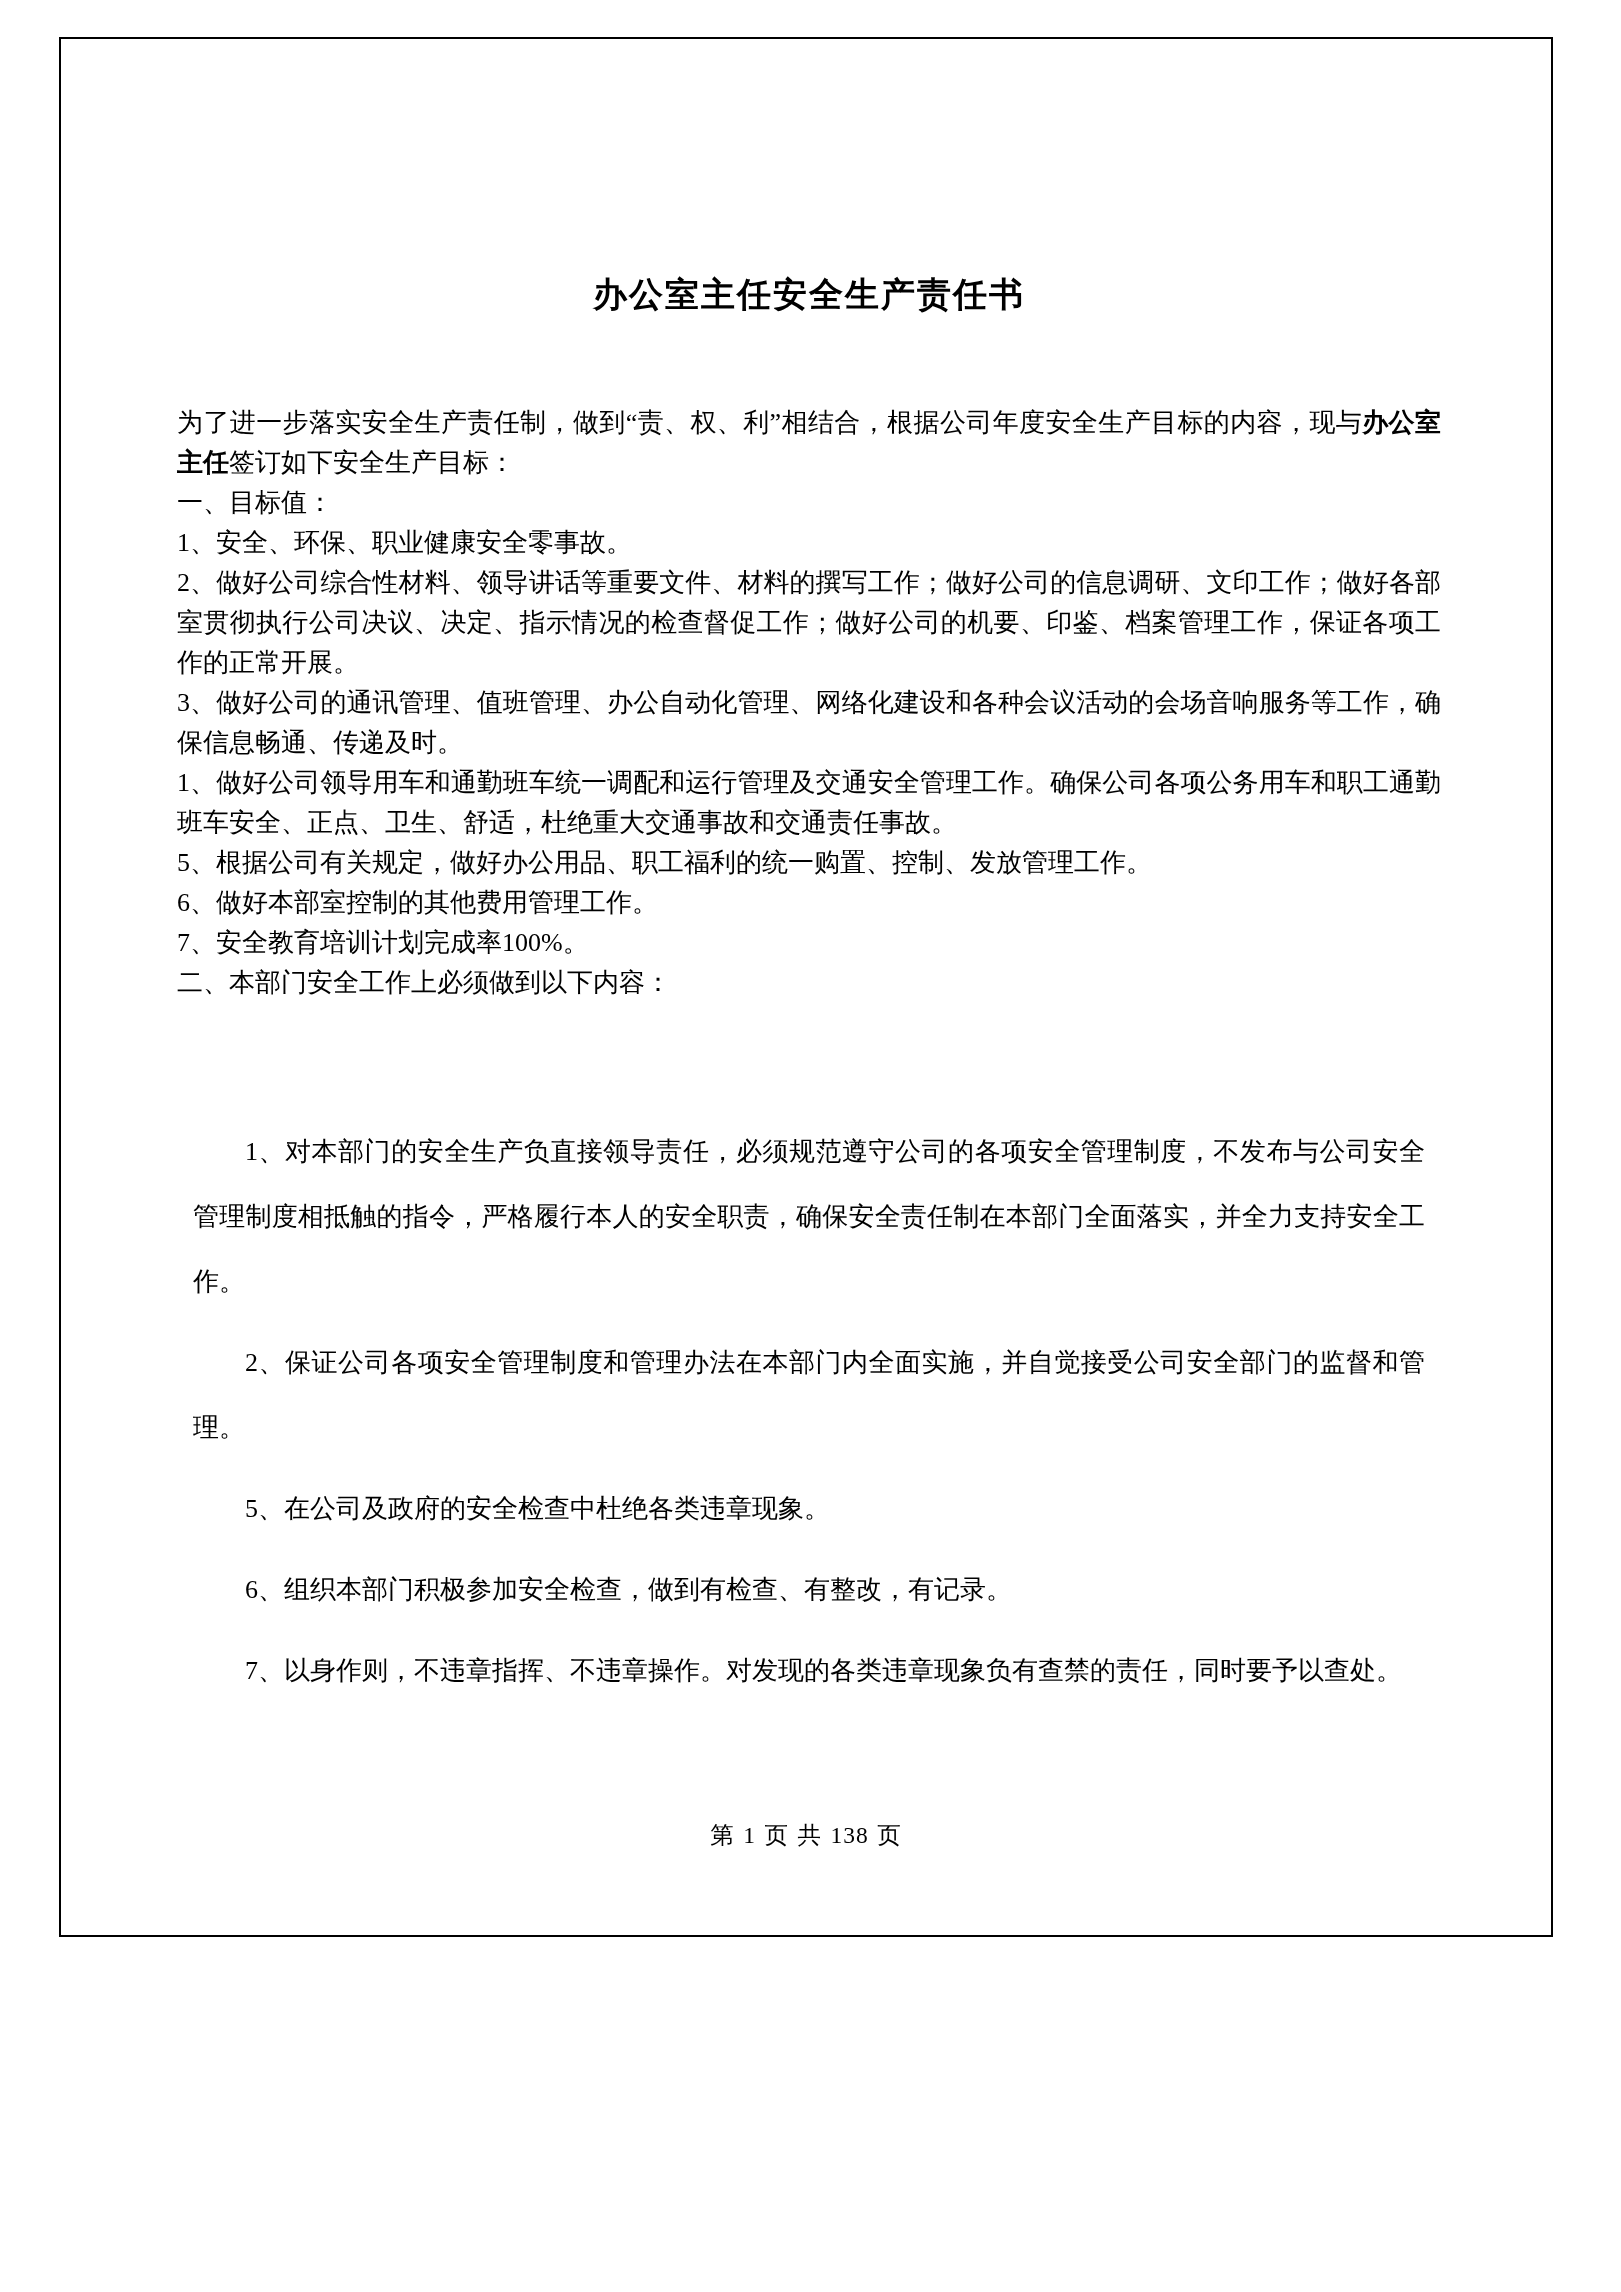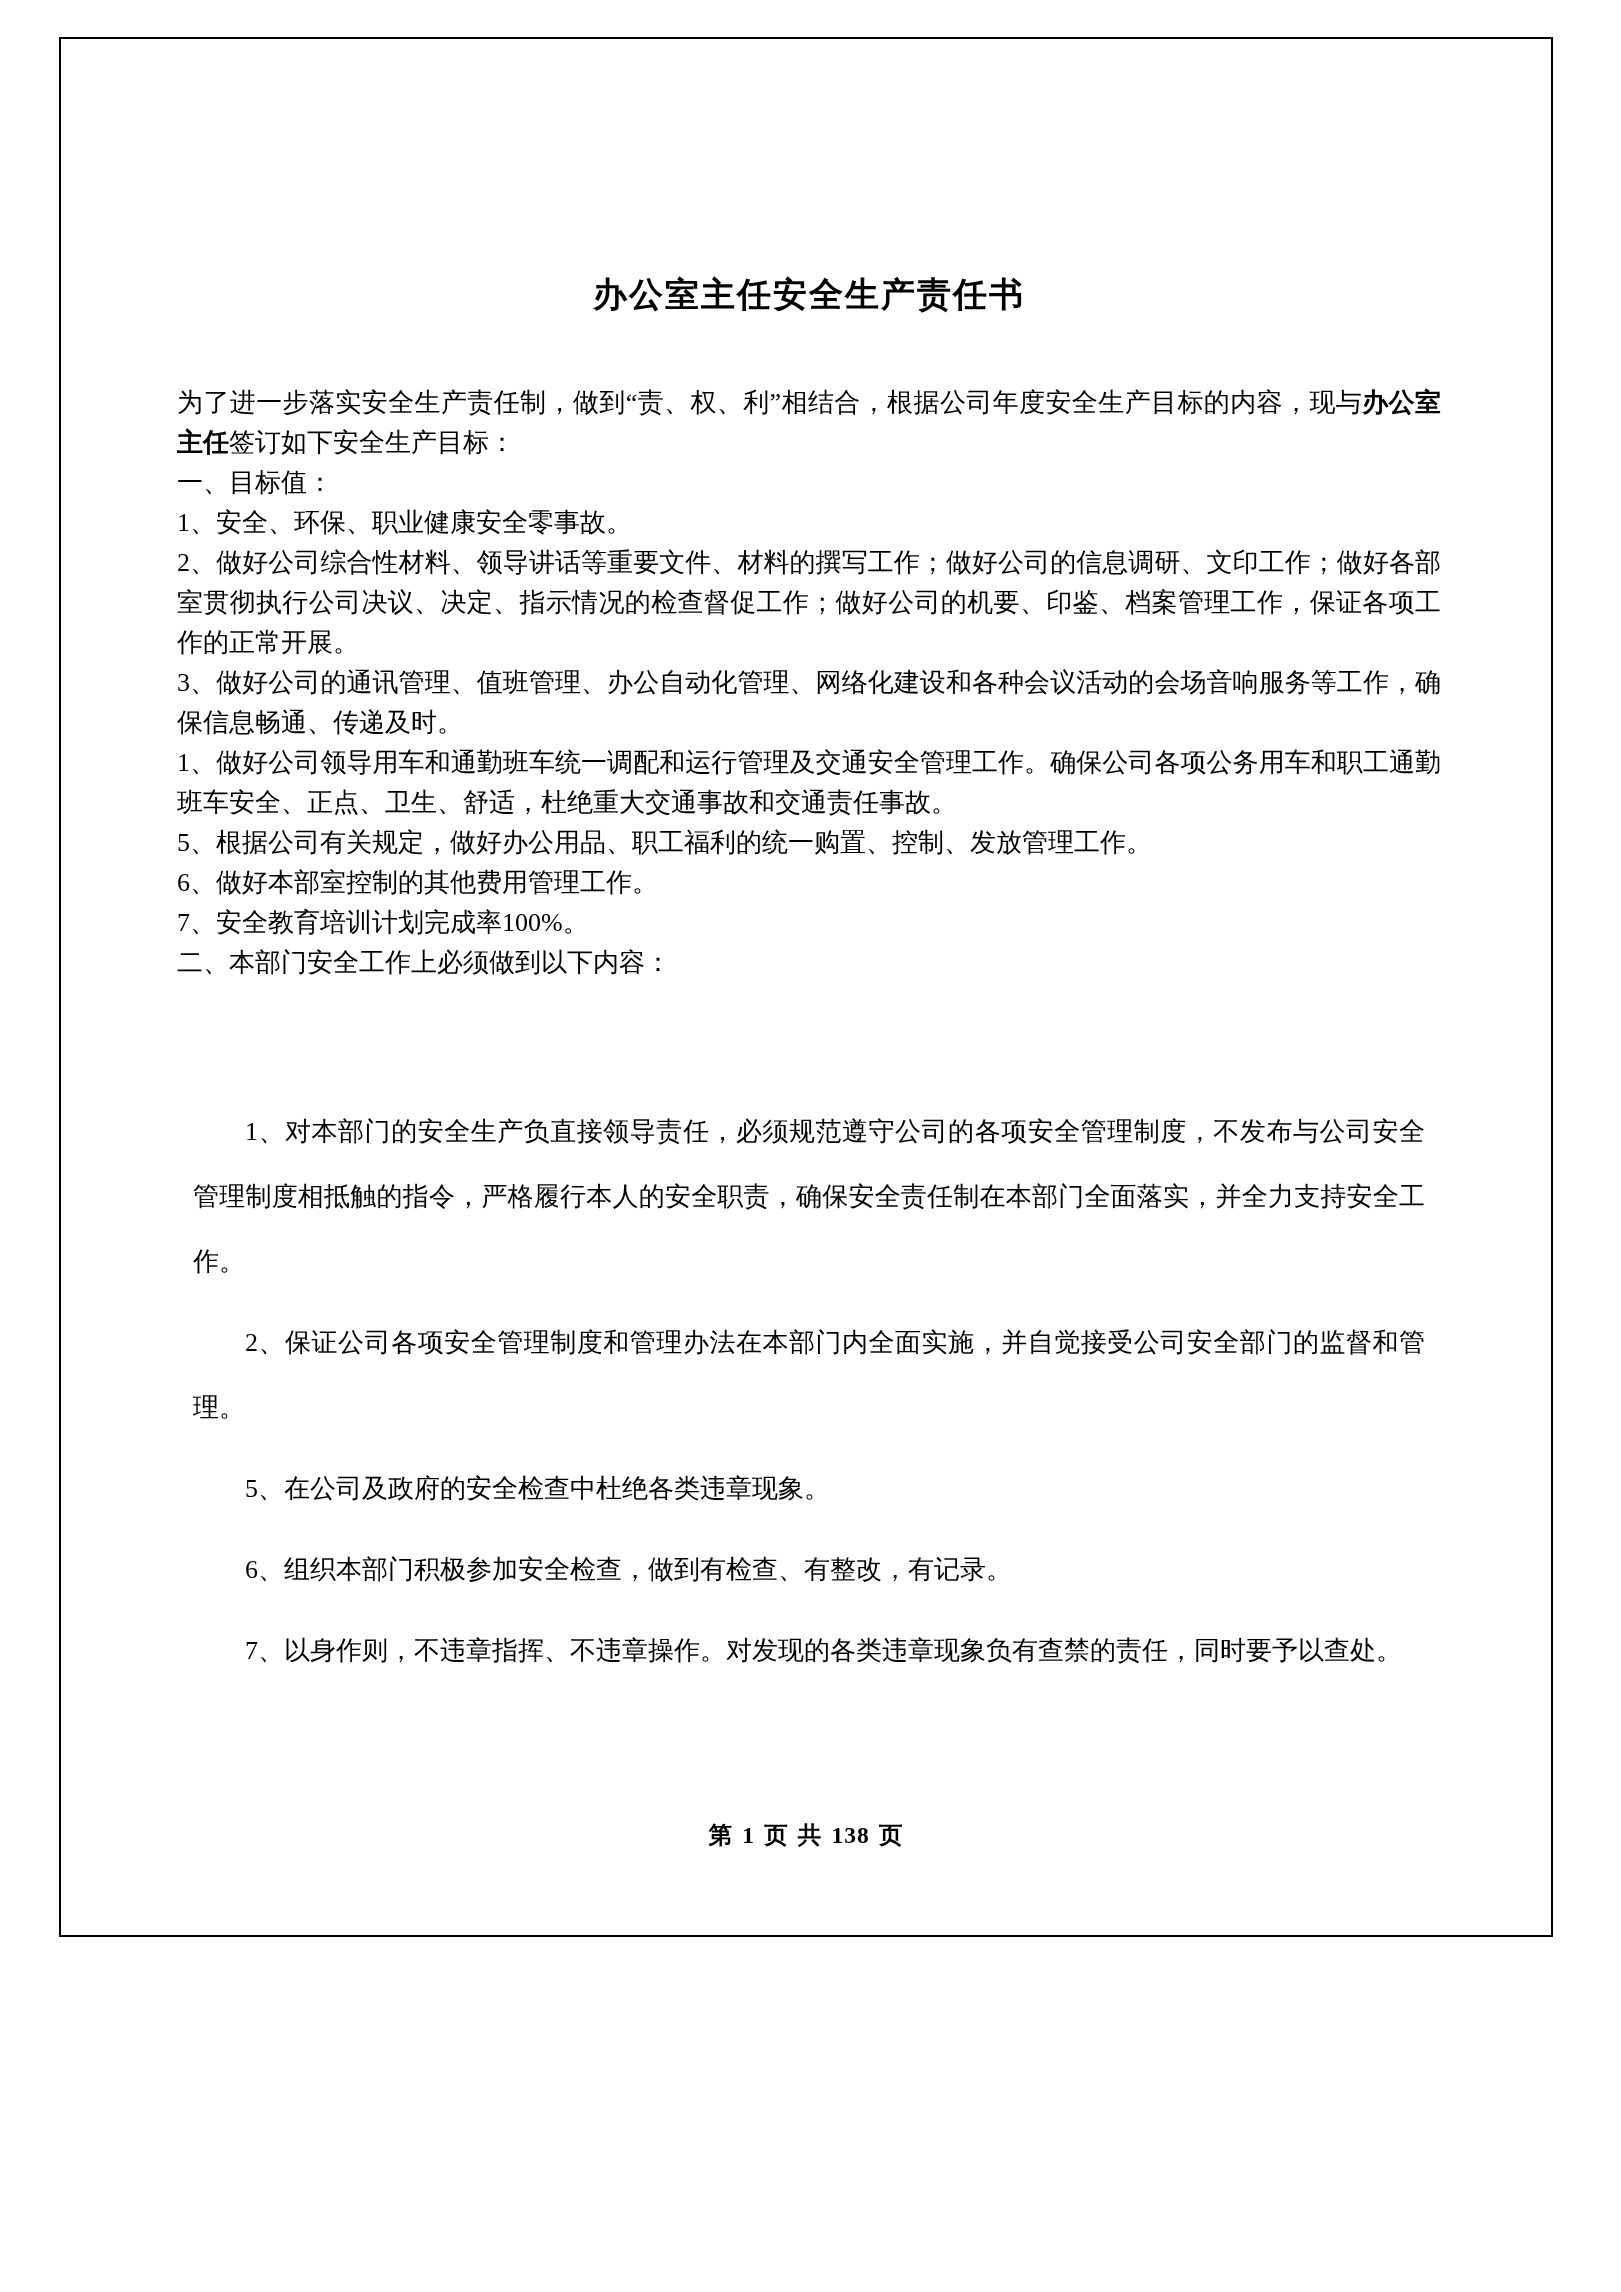--- a/index.html
+++ b/index.html
@@ -34,21 +34,21 @@
   .doc-title {
     text-align: center;
     font-family: "DejaVu Sans", "Liberation Sans", sans-serif;
     font-weight: bold;
     font-size: 34px;
     letter-spacing: 2px;
     margin-top: 235px;
     line-height: 1.2;
   }
   .body-block {
-    margin-top: 68px;
+    margin-top: 88px;
     font-size: 26px;
     line-height: 40px;
     text-align: justify;
     text-justify: inter-ideograph;
   }
   .body-block p {
     margin: 0;
     text-indent: 0;
   }
   .indent2 {
@@ -68,21 +68,21 @@
     margin: 16px;
   }
   .footer {
     position: absolute;
     left: 0;
     right: 0;
     bottom: 84px;
     text-align: center;
     font-size: 23.5px;
     font-family: "DejaVu Sans", "Liberation Sans", sans-serif;
-    font-weight: bold;
+    font-weight: normal;
     letter-spacing: 1px;
   }
   .footer .num {
     font-family: "Liberation Serif", serif;
   }
 </style>
 </head>
 <body>
 
 <div class="page">

